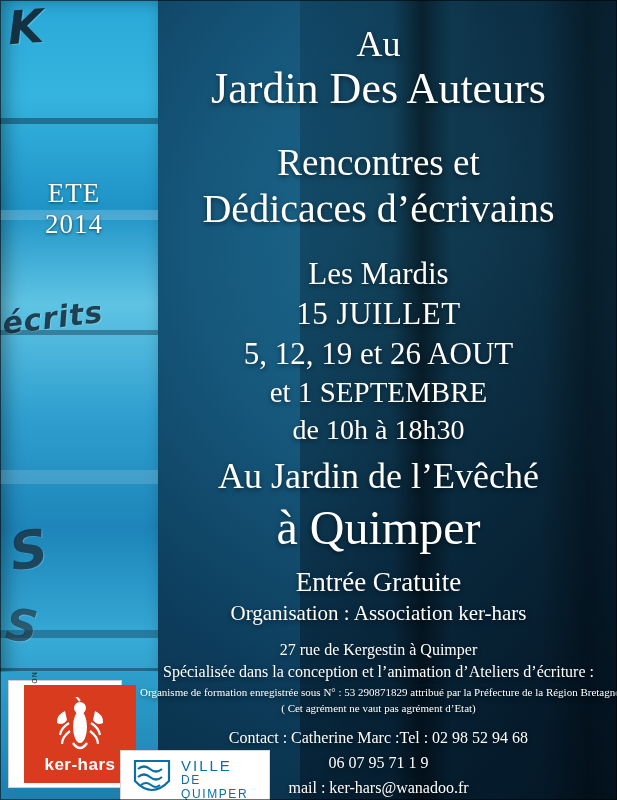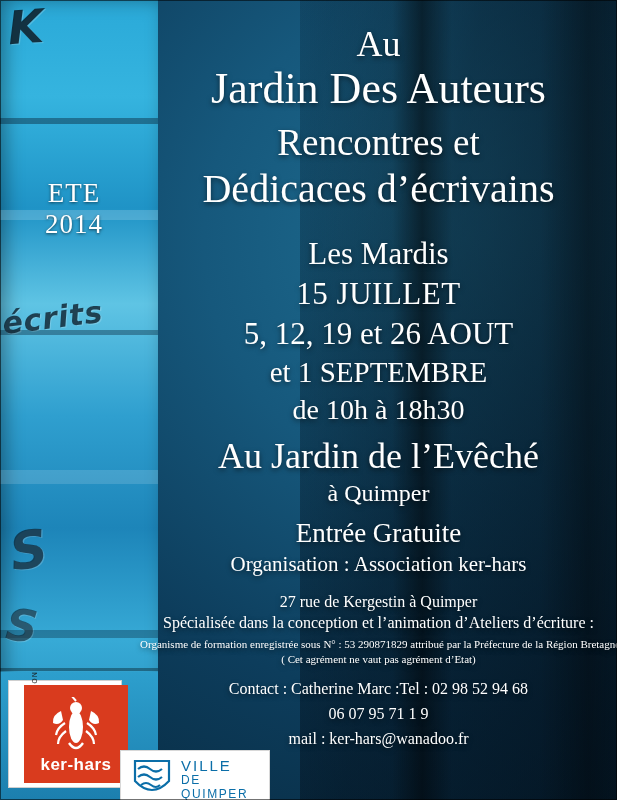--- a/index.html
+++ b/index.html
@@ -130,29 +130,29 @@
     width: 477px;
     color: #ffffff;
     text-align: center;
   }
   .line {
     text-shadow: 0 2px 5px rgba(0,0,0,0.55);
     white-space: nowrap;
   }
   .t-au      { font-size: 36px; margin-top: 26px; line-height: 1.05; }
   .t-jardin  { font-size: 44px; line-height: 1.15; }
-  .t-renc    { font-size: 37px; margin-top: 8px; line-height: 1.15; }
+  .t-renc    { font-size: 37px; margin-top: 28px; line-height: 1.15; }
   .t-dedic   { font-size: 40px; line-height: 1.2; }
   .t-mardis  { font-size: 31px; margin-top: 22px; line-height: 1.25; }
   .t-juillet { font-size: 31px; line-height: 1.3; letter-spacing: 0.5px; }
   .t-aout    { font-size: 31px; line-height: 1.3; }
   .t-sept    { font-size: 29px; line-height: 1.3; }
   .t-heures  { font-size: 28px; line-height: 1.3; }
   .t-eveche  { font-size: 36px; margin-top: 6px; line-height: 1.25; }
-  .t-quimper { font-size: 24px; line-height: 1.2; }
+  .t-quimper { font-size: 48px; line-height: 1.2; }
   .t-entree  { font-size: 27px; margin-top: 8px; line-height: 1.3; }
   .t-orga    { font-size: 21px; margin-top: 0; line-height: 1.3; }
   .t-rue     { font-size: 16px; margin-top: 12px; line-height: 1.35; }
   .t-spec    { font-size: 16px; line-height: 1.4; }
   .t-orgform { font-size: 11px; line-height: 1.4; margin-top: 2px; }
   .t-agrem   { font-size: 11px; line-height: 1.4; }
   .t-contact { font-size: 16px; margin-top: 10px; line-height: 1.55; }
   .t-tel2    { font-size: 16px; line-height: 1.55; }
   .t-mail    { font-size: 16px; line-height: 1.55; }
 
@@ -162,21 +162,21 @@
     left: 8px;
     top: 680px;
     width: 112px;
     height: 106px;
     background: #ffffff;
     border: 1px solid #cfcfcf;
   }
   .kh-inner {
     position: absolute;
     left: 15px; top: 4px;
-    width: 104px; height: 98px;
+    width: 112px; height: 98px;
     background: #d93b1e;
   }
   .kh-assoc {
     position: absolute;
     left: -12px;
     top: 16px;
     width: 74px;
     transform: rotate(-90deg);
     transform-origin: center;
     font-family: "Liberation Sans", sans-serif;

